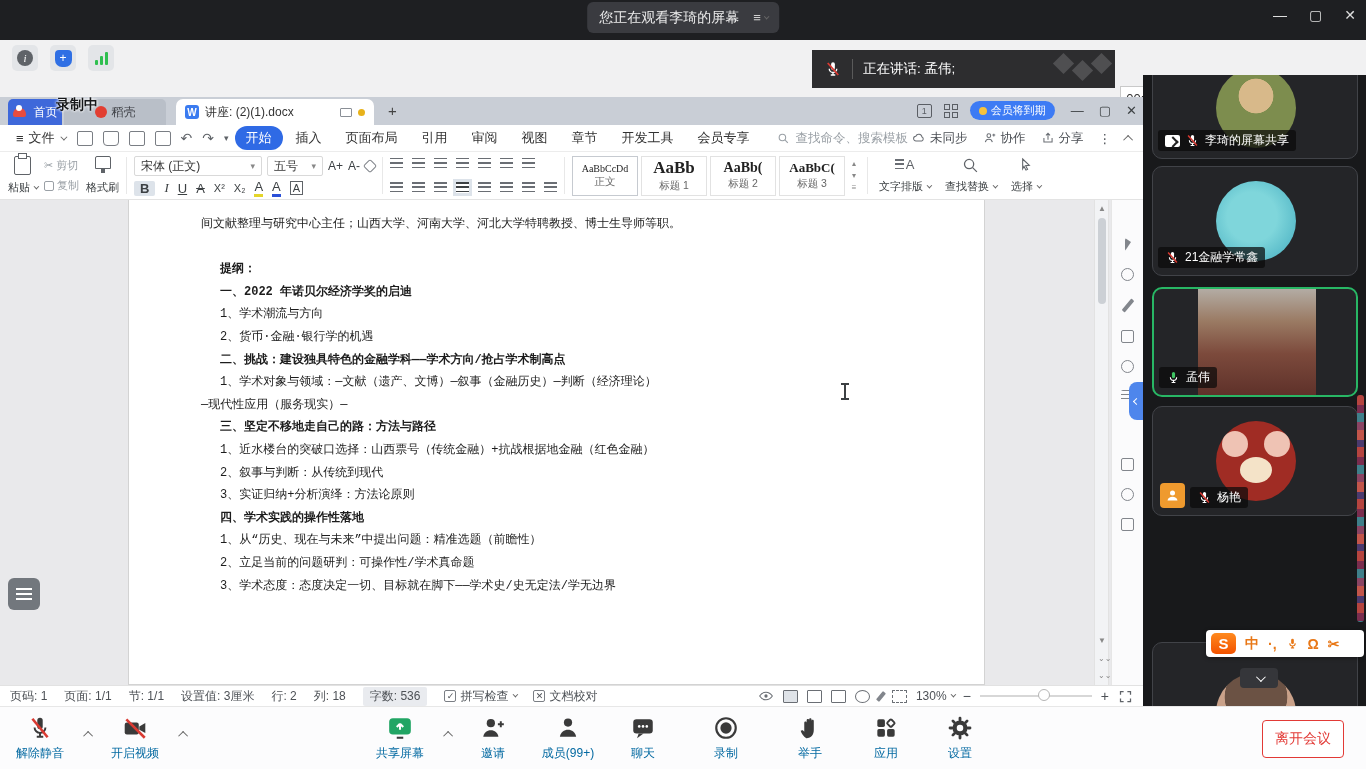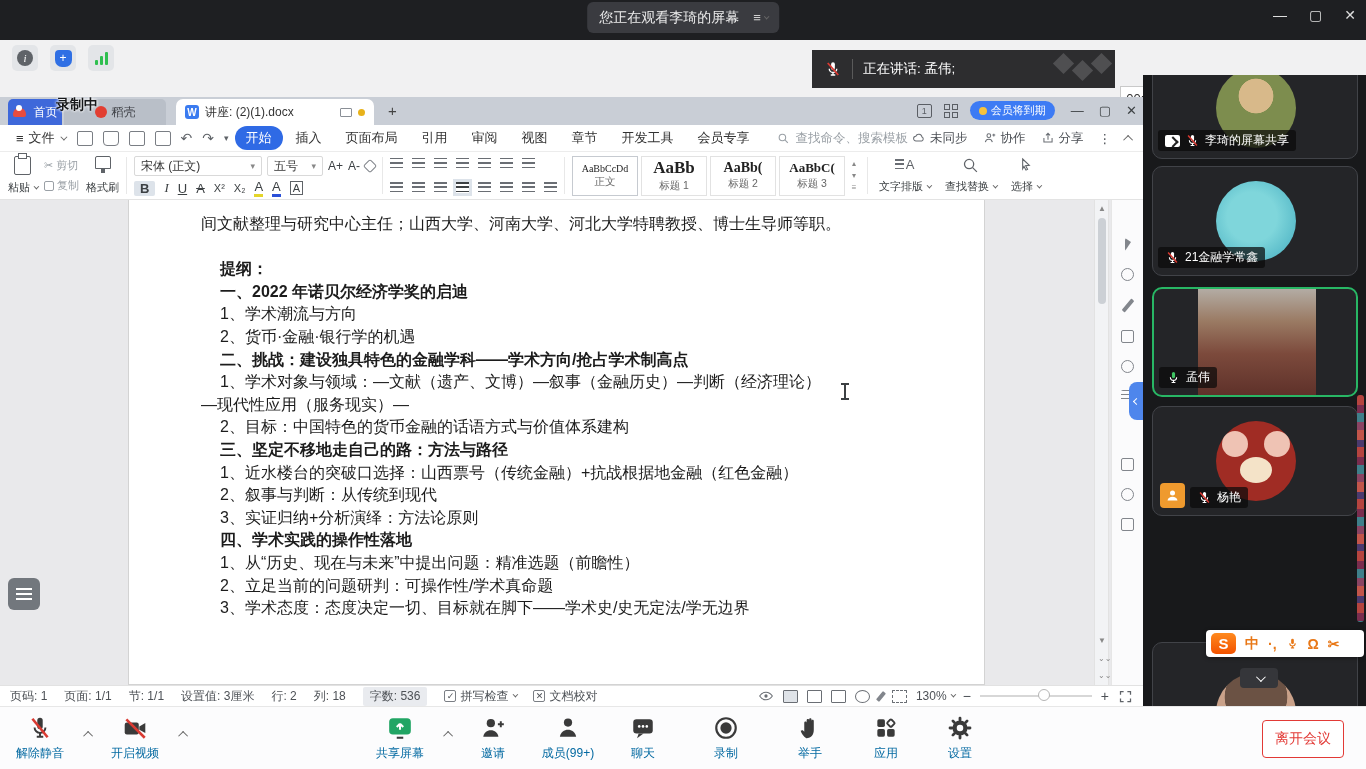--- a/index.html
+++ b/index.html
@@ -92,21 +92,21 @@
 .li.sel{outline:3px solid #dde3ea;background:repeating-linear-gradient(180deg,#3c4043 0 1.5px,transparent 1.5px 4.4px)}
 .stylecard{width:66px;height:40px;border:1px solid #e2e2e2;background:#fff;display:flex;flex-direction:column;align-items:center;justify-content:center;gap:1px}
 .stylecard .samp{font-size:12px;color:#222;font-family:"Liberation Serif",serif}
 .stylecard .nm{font-size:10.5px;color:#666}
 .galscroll{display:flex;flex-direction:column;justify-content:center;gap:3px;width:12px;align-items:center;color:#888;font-size:8px}
 .bigtool{display:flex;flex-direction:column;align-items:center;justify-content:space-between;padding:2px 4px}
 .cap{display:flex;align-items:center;gap:3px}
 
 .docarea{position:absolute;left:0;top:103px;width:100%;height:485px;background:#e9e9eb;overflow:hidden}
 .page{position:absolute;left:128px;top:0;width:857px;height:485px;background:#fff;border:1px solid #d3d3d3;border-top:none;padding:13px 60px 0 72px}
-.doc-line{min-height:22.6px;line-height:22.6px;font-size:16px;color:#1c1c1c;font-family:Liberation Sans, sans-serif;padding-left:19px;white-space:nowrap}
+.doc-line{min-height:22.6px;line-height:22.6px;font-size:12px;color:#1c1c1c;font-family:Liberation Mono, monospace;padding-left:19px;white-space:nowrap}
 .doc-line.cont{padding-left:0}
 .doc-line.b{font-weight:bold}
 .ibeam{position:absolute;left:844px;top:184px;width:2px;height:15px;background:#3c4043}
 .ibeam::before,.ibeam::after{content:"";position:absolute;left:-3px;width:8px;height:2px;background:#3c4043}
 .ibeam::before{top:-1px}.ibeam::after{bottom:-1px}
 .vscroll{position:absolute;left:1094px;top:0;width:15px;height:485px;background:#f2f3f5;border-left:1px solid #e2e2e2;border-right:1px solid #e2e2e2}
 .vthumb{position:absolute;left:3px;top:18px;width:8px;height:86px;background:#ccd0d5;border-radius:5px}
 .sarr{position:absolute;left:3px;font-size:8px;color:#888}
 .sidetools{position:absolute;left:1111px;top:0;width:32px;height:485px;background:#fbfbfc;border-left:1px solid #e6e6e6;display:flex;flex-direction:column;align-items:center;padding-top:38px;gap:17px}
 .sti{width:13px;height:13px;border:1.5px solid #82868c;border-radius:2px}
@@ -445,21 +445,20 @@
       <div class="page">
         <div class="doc-line cont">间文献整理与研究中心主任；山西大学、河南大学、河北大学特聘教授、博士生导师等职。</div>
         <div class="doc-line"></div>
         <div class="doc-line b">提纲：</div>
         <div class="doc-line b">一、2022 年诺贝尔经济学奖的启迪</div>
         <div class="doc-line">1、学术潮流与方向</div>
         <div class="doc-line">2、货币·金融·银行学的机遇</div>
         <div class="doc-line b">二、挑战：建设独具特色的金融学科——学术方向/抢占学术制高点</div>
         <div class="doc-line">1、学术对象与领域：—文献（遗产、文博）—叙事（金融历史）—判断（经济理论）</div>
         <div class="doc-line cont">—现代性应用（服务现实）—</div>
-        <div class="doc-line">2、目标：中国特色的货币金融的话语方式与价值体系建构</div>
         <div class="doc-line b">三、坚定不移地走自己的路：方法与路径</div>
         <div class="doc-line">1、近水楼台的突破口选择：山西票号（传统金融）+抗战根据地金融（红色金融）</div>
         <div class="doc-line">2、叙事与判断：从传统到现代</div>
         <div class="doc-line">3、实证归纳+分析演绎：方法论原则</div>
         <div class="doc-line b">四、学术实践的操作性落地</div>
         <div class="doc-line">1、从“历史、现在与未来”中提出问题：精准选题（前瞻性）</div>
         <div class="doc-line">2、立足当前的问题研判：可操作性/学术真命题</div>
         <div class="doc-line">3、学术态度：态度决定一切、目标就在脚下——学术史/史无定法/学无边界</div>
       </div>
       <div class="ibeam"></div>

